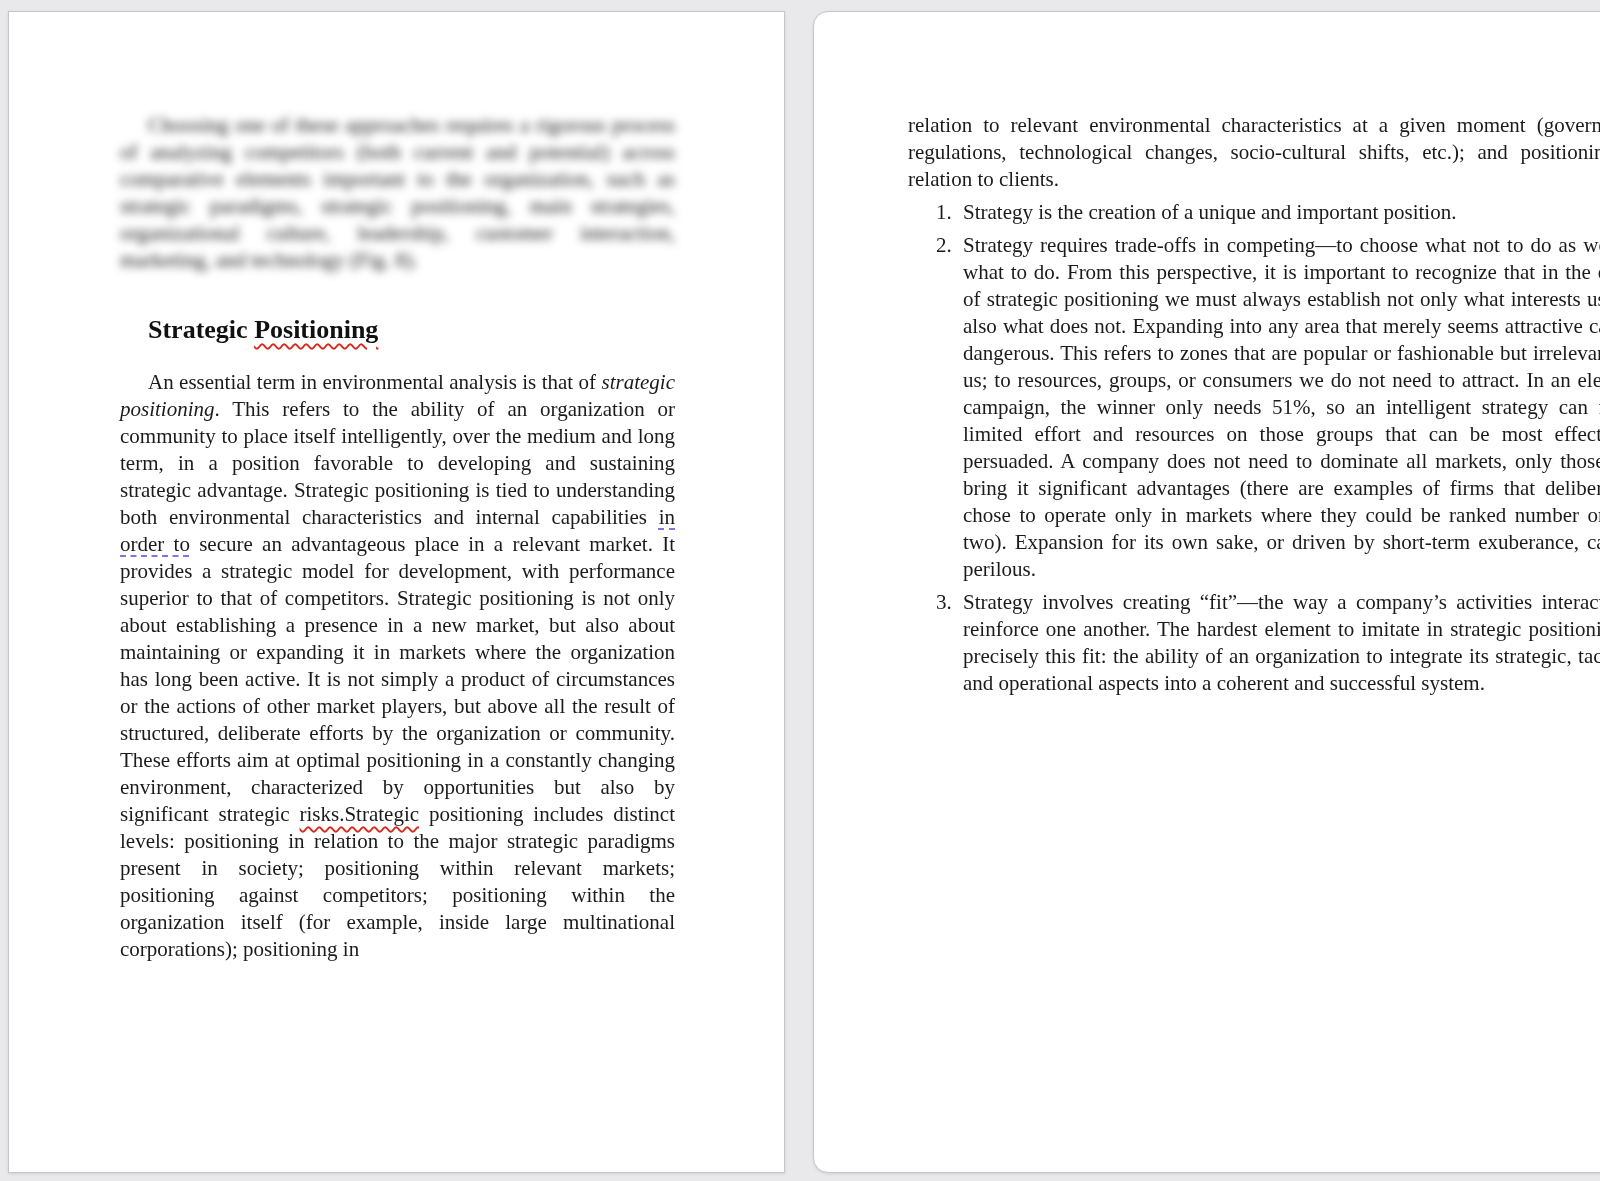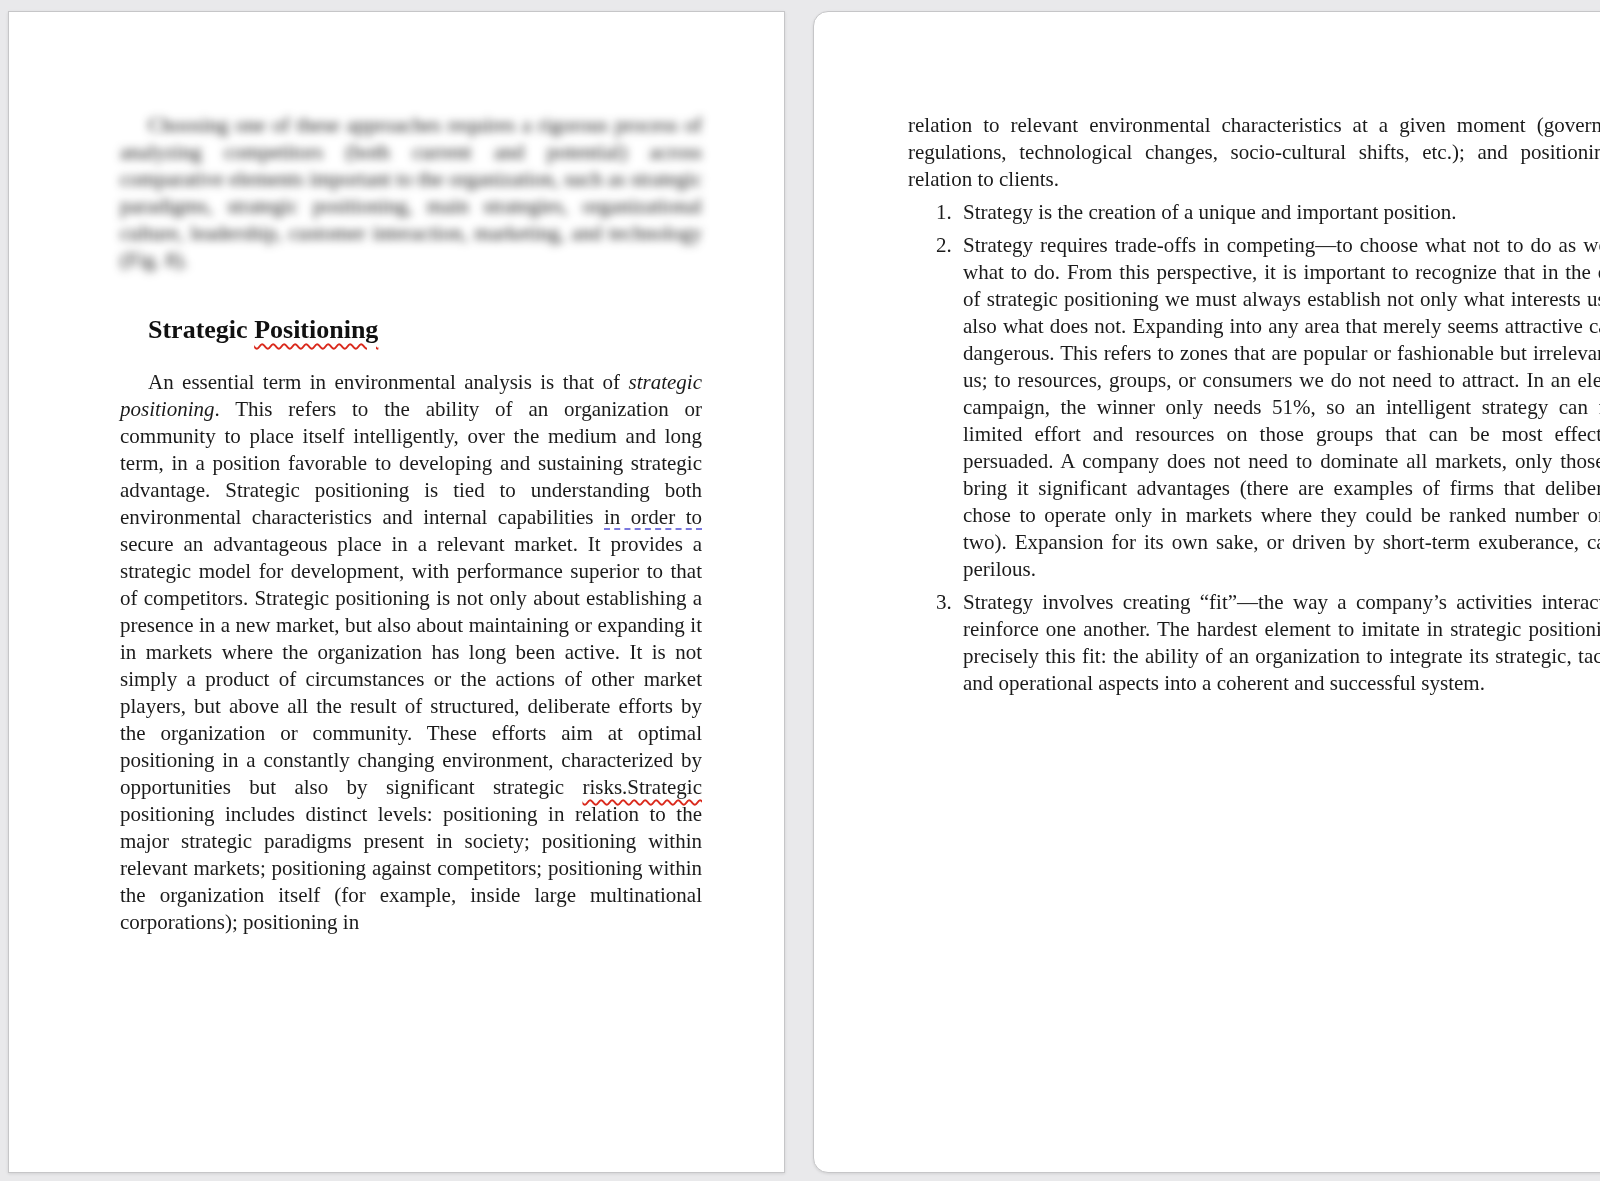--- a/index.html
+++ b/index.html
@@ -20,21 +20,21 @@
     top: 11px;
     height: 1162px;
     background: #ffffff;
     border: 1px solid #c6c6c8;
     box-sizing: border-box;
     box-shadow: 0 1px 3px rgba(0,0,0,0.10);
   }
   .page-left {
     left: 8px;
     width: 777px;
-    padding: 100px 82px 0 111px;
+    padding: 100px 109px 0 111px;
   }
   .page-right {
     left: 813px;
     width: 896px;
     padding: 100px 64px 0 94px;
     border-radius: 15px;
   }
   .para {
     font-family: "Liberation Serif", "DejaVu Serif", serif;
     font-size: 21px;

